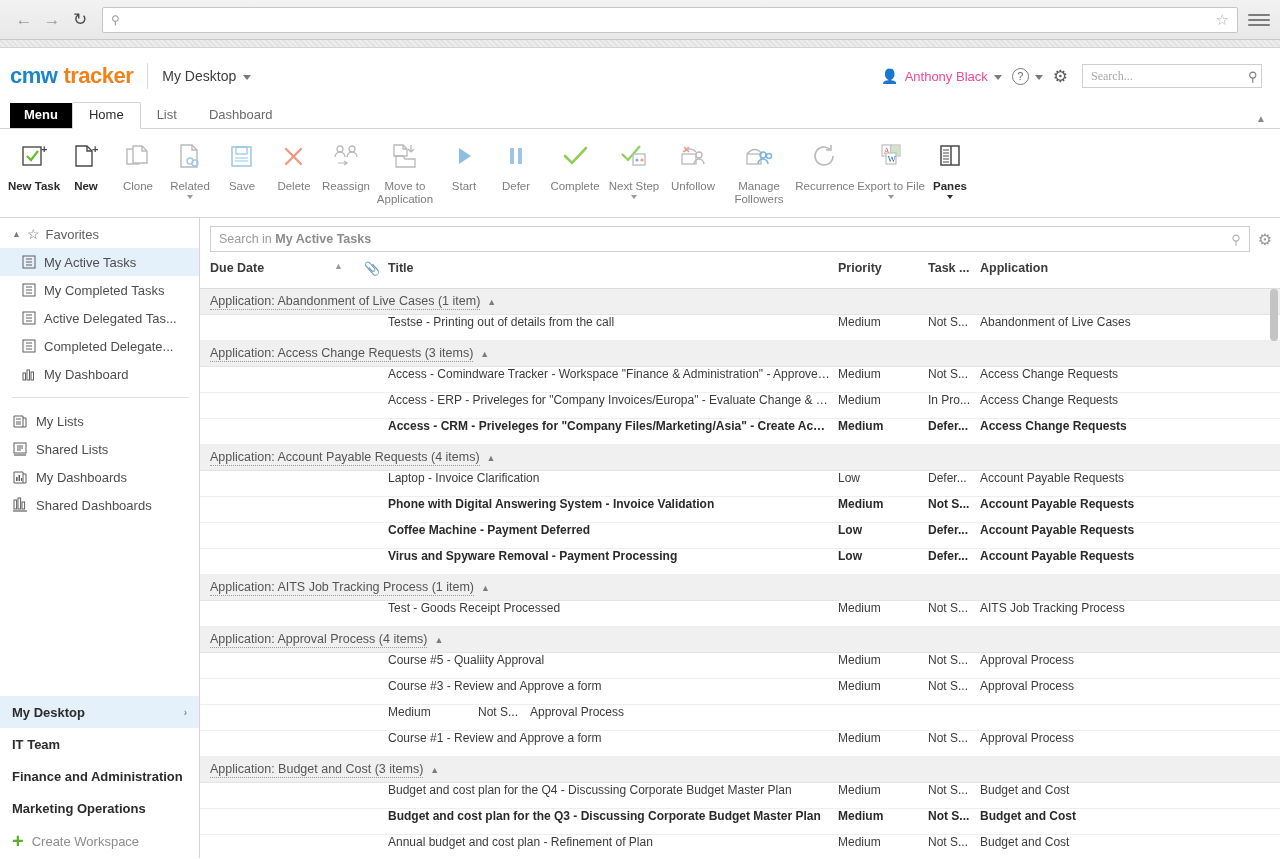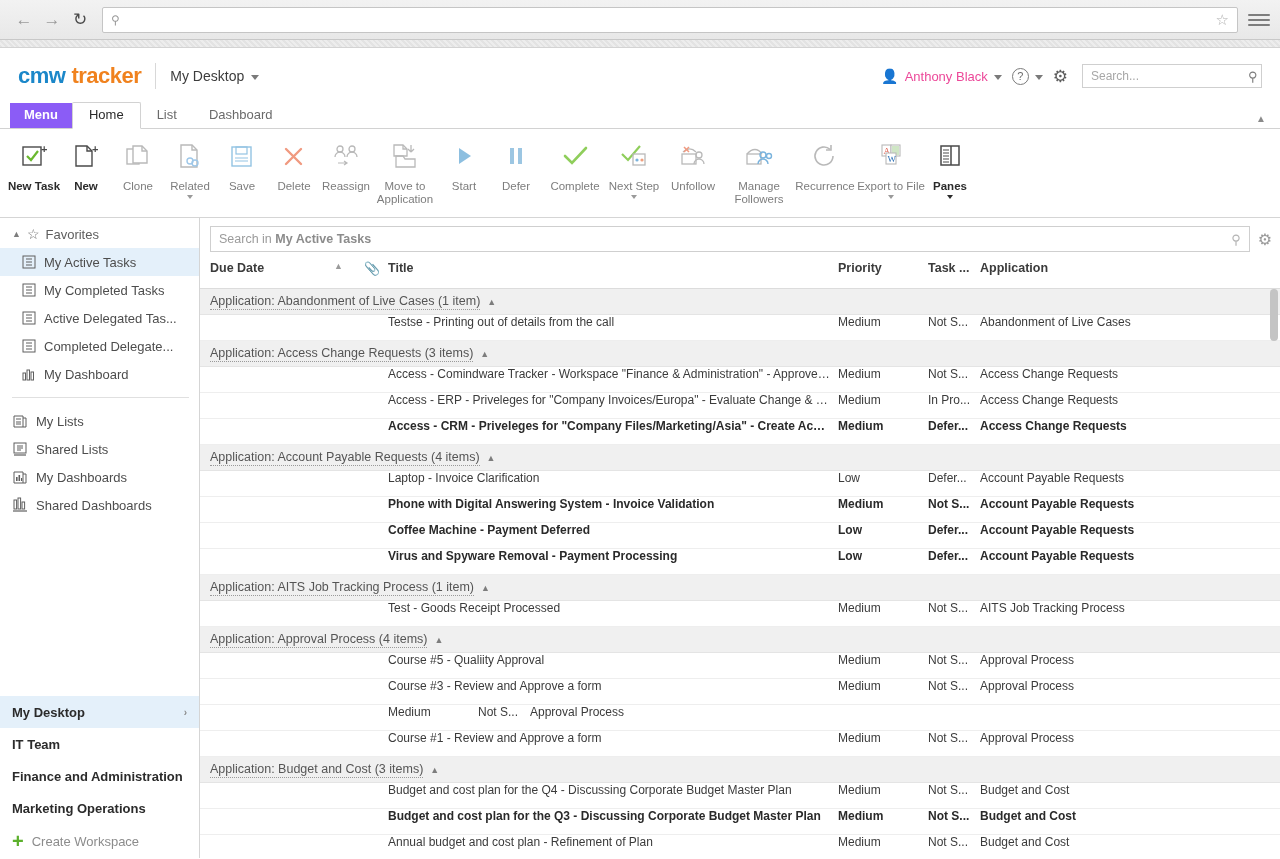--- a/index.html
+++ b/index.html
@@ -65,21 +65,21 @@
     display: flex; align-items: center;
     padding: 0 18px 0 10px;
     background: #fff;
     position: relative;
   }
   .logo {
     font-size: 22px; font-weight: bold;
     letter-spacing: -0.5px;
     display: flex; align-items: baseline;
   }
-  .logo .cmw { color: #1b87c9; margin-left: 8px; }
+  .logo .cmw { color: #1b87c9; }
   .logo .tracker { color: #f0821e; margin-left: 6px; }
   .logo-divider {
     width: 1px; height: 26px; background: #d8d8d8;
     margin: 0 14px;
   }
   .desktop-sel {
     font-size: 14px; color: #3c3c3c;
     display: flex; align-items: center; gap: 7px;
     cursor: default;
   }
@@ -106,21 +106,21 @@
   .gear-icon-hdr { font-size: 17px; color: #5c5c5c; }
   .hdr-search {
     width: 180px; height: 24px;
     border: 1px solid #cfcfcf;
     display: flex; align-items: center;
     padding: 0 6px;
     margin-left: 4px;
   }
   .hdr-search input {
     flex: 1; border: 0; outline: 0; font-size: 12px;
-    color: #333; font-family: Liberation Sans, sans-serif;
+    color: #333; font-family: Liberation Serif, serif;
   }
   .hdr-search input::placeholder { color: #a8a8a8; }
   .hdr-search .s-ic { color: #7d7d7d; font-size: 13px; }
 
   
   .tab-row {
     height: 25px;
     display: flex; align-items: flex-end;
     border-bottom: 1px solid #d2d2d2;
     padding-left: 10px;
@@ -128,21 +128,21 @@
     position: relative;
   }
   .tab {
     font-size: 13px;
     padding: 4px 16px 5px 16px;
     color: #6a6a6a;
     line-height: 16px;
     cursor: default;
   }
   .tab.menu {
-    background: #8b5cf6; color: #fff; font-weight: bold;
+    background: #000000; color: #fff; font-weight: bold;
     padding: 4px 14px 5px 14px;
     text-align: center;
   }
   .tab.active {
     color: #2a2a2a;
     background: #fff;
     border: 1px solid #d2d2d2;
     border-bottom: 1px solid #fff;
     margin-bottom: -1px;
     border-radius: 2px 2px 0 0;

